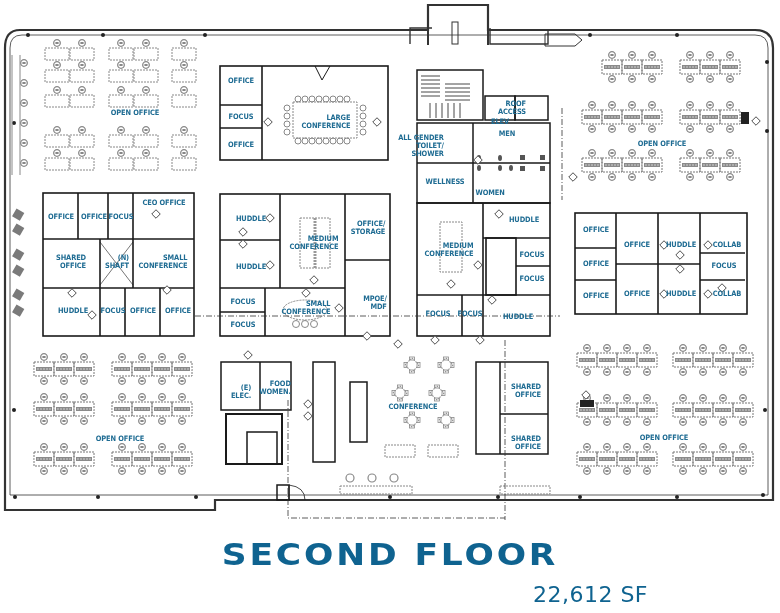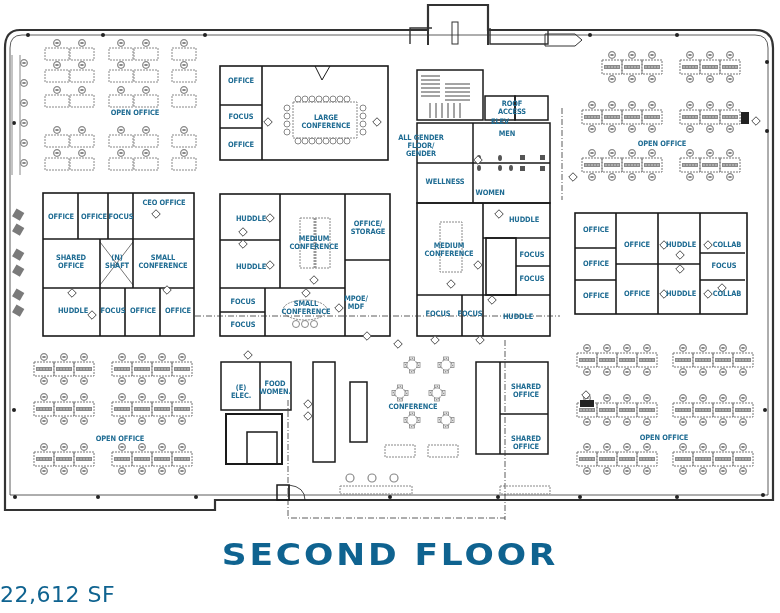--- a/index.html
+++ b/index.html
@@ -1,20 +1,20 @@
 <!DOCTYPE html>
 <html><head>
 <meta charset="utf-8">
 <style>
   html, body { margin:0; padding:0; background:#ffffff; }
   body { width:780px; height:613px; position:relative; overflow:hidden; font-family:"DejaVu Sans", sans-serif; }
   #plan { position:absolute; left:0; top:0; width:780px; height:530px; }
-  .lbl { position:absolute; color:#1f6c93; font-family:"DejaVu Sans Condensed","DejaVu Sans", sans-serif; font-size:7.4px; font-weight:bold; line-height:8px; text-align:center; white-space:nowrap; letter-spacing:-0.1px; transform:translate(-50%,-50%); }
+  .lbl { position:absolute; color:#1f6c93; font-family:"DejaVu Sans Condensed","DejaVu Sans", sans-serif; font-size:7.4px; font-weight:bold; line-height:8px; text-align:right; white-space:nowrap; letter-spacing:-0.1px; transform:translate(-50%,-50%); }
   .title { position:absolute; left:0; width:780px; top:537px; text-align:center; color:#0f6390; font-family:"DejaVu Sans", sans-serif; font-weight:bold; font-size:30px; letter-spacing:2.5px; transform:scaleX(1.15); transform-origin:center; }
-  .subtitle { position:absolute; left:0; width:648px; top:582px; text-align:left; color:#0f6390; font-family:"DejaVu Sans", sans-serif; font-size:22px; letter-spacing:0.5px; }
+  .subtitle { position:absolute; left:0; width:648px; top:582px; text-align:right; color:#0f6390; font-family:"DejaVu Sans", sans-serif; font-size:22px; letter-spacing:0.5px; }
 </style>
 </head>
 <body>
 
 <svg id="plan" viewBox="0 0 780 530" xmlns="http://www.w3.org/2000/svg">
   <defs>
 
     <g id="chair">
         <circle r="3.3" fill="none" stroke="#888" stroke-width="1.3"></circle>
         <rect x="-1.6" y="-1" width="3.2" height="2" fill="#888"></rect>
@@ -430,21 +430,21 @@
   <div class="lbl" style="left:241px;top:145px">OFFICE</div>
   <div class="lbl" style="left:326px;top:122px">
     <span>LARGE</span><br><span>CONFERENCE</span>
   </div>
 
   <div class="lbl" style="left:500px;top:122px">ELEV</div>
   <div class="lbl" style="left:512px;top:108px">
     <span>ROOF</span><br><span>ACCESS</span>
   </div>
   <div class="lbl" style="left:421px;top:146px">
-    <span>ALL GENDER</span><br><span>FLOOR/</span><br><span>GENDER</span>
+    <span>ALL GENDER</span><br><span>TOILET/</span><br><span>SHOWER</span>
   </div>
   <div class="lbl" style="left:507px;top:134px">MEN</div>
   <div class="lbl" style="left:490px;top:193px">WOMEN</div>
   <div class="lbl" style="left:445px;top:182px">WELLNESS</div>
 
   <div class="lbl" style="left:61px;top:217px">OFFICE</div>
   <div class="lbl" style="left:94px;top:217px">OFFICE</div>
   <div class="lbl" style="left:121px;top:217px">FOCUS</div>
   <div class="lbl" style="left:164px;top:203px">CEO OFFICE</div>
   <div class="lbl" style="left:71px;top:262px">
@@ -467,21 +467,21 @@
     <span>MEDIUM</span><br><span>CONFERENCE</span>
   </div>
   <div class="lbl" style="left:368px;top:228px">
     <span>OFFICE/</span><br><span>STORAGE</span>
   </div>
   <div class="lbl" style="left:243px;top:302px">FOCUS</div>
   <div class="lbl" style="left:243px;top:325px">FOCUS</div>
   <div class="lbl" style="left:306px;top:308px">
     <span>SMALL</span><br><span>CONFERENCE</span>
   </div>
-  <div class="lbl" style="left:356px;top:303px">
+  <div class="lbl" style="left:375px;top:303px">
     <span>MPOE/</span><br><span>MDF</span>
   </div>
 
   <div class="lbl" style="left:449px;top:250px">
     <span>MEDIUM</span><br><span>CONFERENCE</span>
   </div>
   <div class="lbl" style="left:524px;top:220px">HUDDLE</div>
   <div class="lbl" style="left:532px;top:255px">FOCUS</div>
   <div class="lbl" style="left:532px;top:279px">FOCUS</div>
   <div class="lbl" style="left:438px;top:314px">FOCUS</div>

